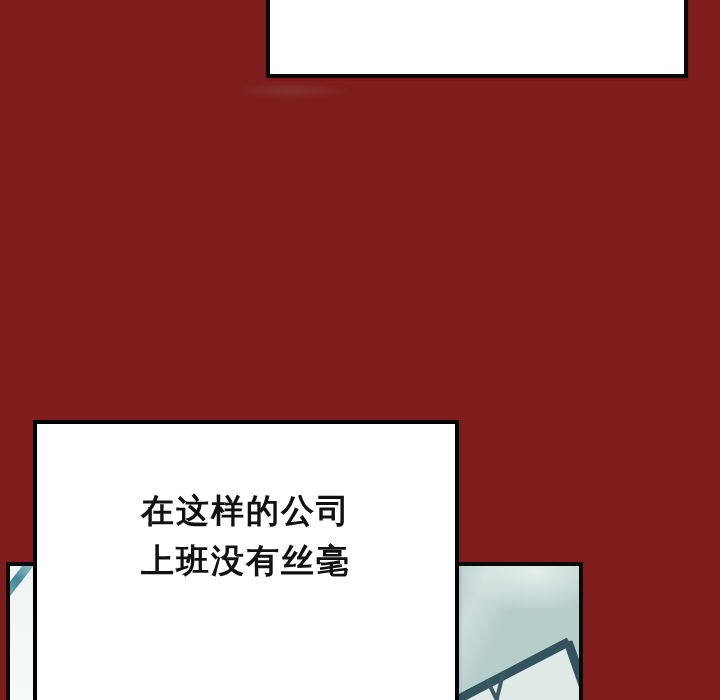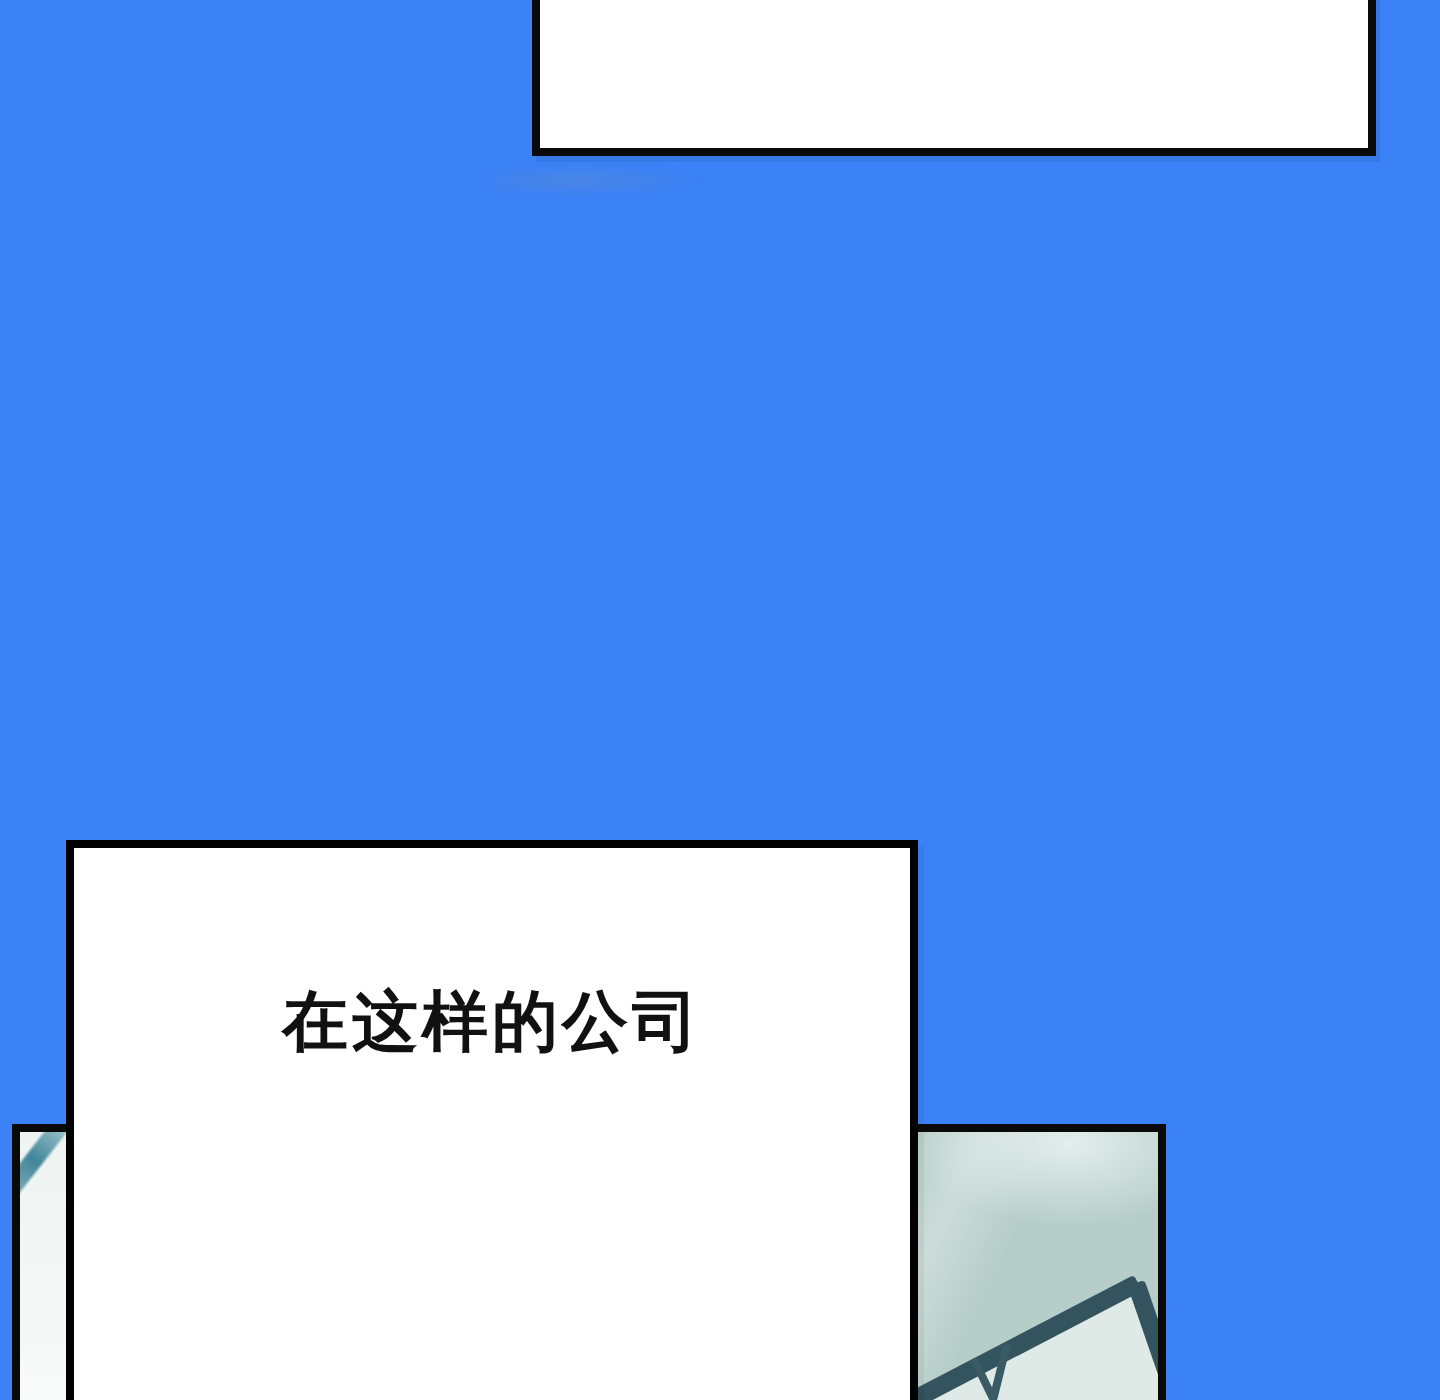--- a/index.html
+++ b/index.html
@@ -1,18 +1,18 @@
 <!DOCTYPE html>
 <html><head>
 <meta charset="utf-8">
 <style>
   html,body{margin:0;padding:0;background:#ffffff;}
   .stage{
     position:relative;width:720px;height:700px;overflow:hidden;
-    background:#3b82f6;
+    background:#7f1d1d;
     font-family:"Liberation Sans","DejaVu Sans",sans-serif;
   }
   
   .top-panel{
     position:absolute;left:266px;top:-20px;width:422px;height:98px;
     box-sizing:border-box;background:#ffffff;border:4px solid #0a0a0a;
     box-shadow:2px 3px 0 rgba(0,0,0,0.07);
     z-index:1;
   }
   .smudge{
@@ -109,15 +109,16 @@
       <div class="frame-bar frame-left"></div>
       <div class="frame-bar frame-right"></div>
       <div class="bracket bracket-left"></div>
       <div class="bracket bracket-right"></div>
       <div class="teal-stripe"></div>
     </div>
   </div>
 
   <div class="speech-bubble">
     <span class="speech-line">在这样的公司</span>
+    <span class="speech-line">上班没有丝毫</span>
   </div>
 
 </div>
 
 </body></html>

